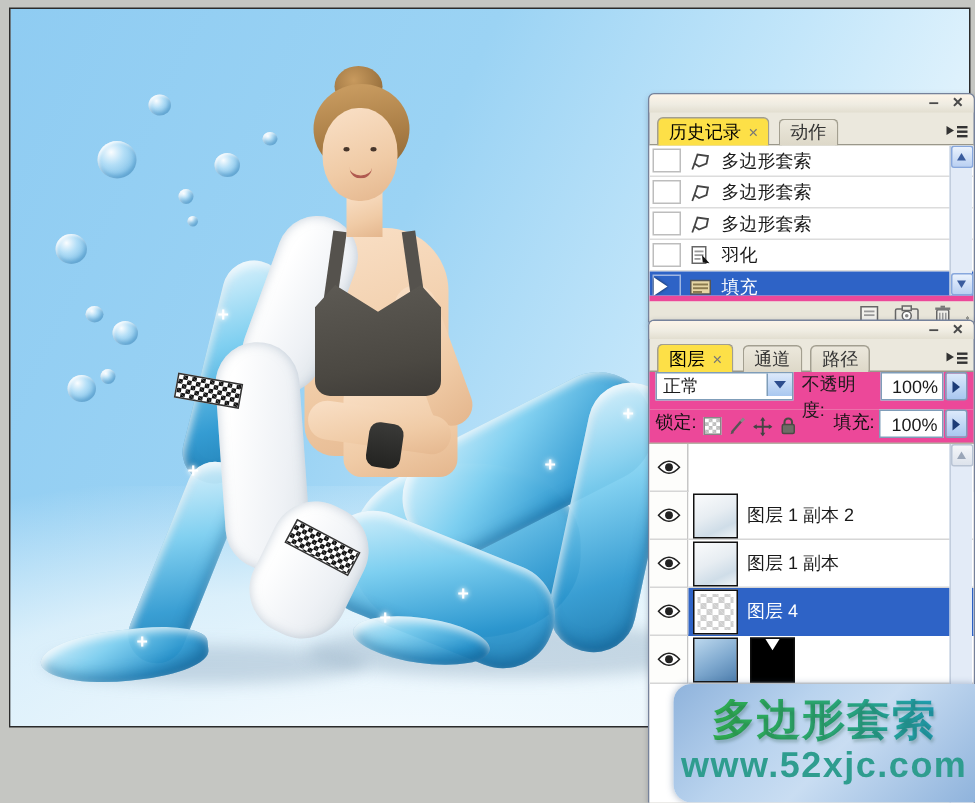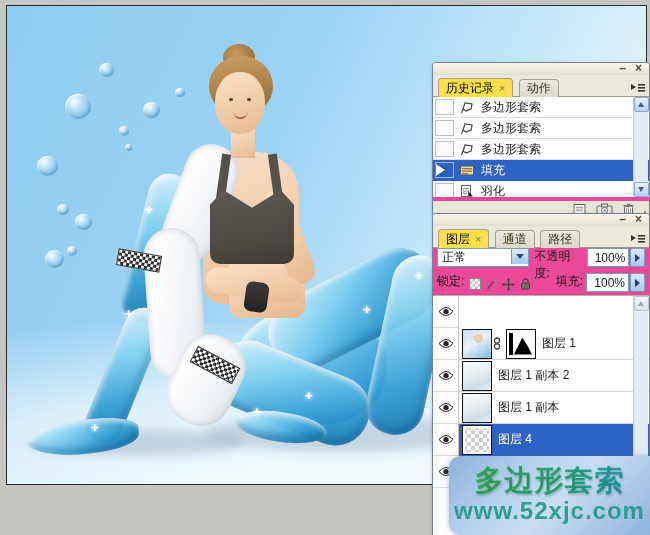--- a/index.html
+++ b/index.html
@@ -266,45 +266,45 @@
     <div class="hrow">
       <span class="srccell"></span>
       <span class="hicon">
         <svg width="16" height="15" viewBox="0 0 16 15">
             <path d="M4,9 L6,3 L13,4 L12,9 L7,11 Z" fill="none" stroke="#444" stroke-width="1.2"></path>
             <path d="M4,9 L2.5,13" stroke="#444" stroke-width="1.2" fill="none"></path>
           </svg>
       </span>
       <span class="hlabel">多边形套索</span>
     </div>
+    <div class="hrow">
+      <span class="srccell"></span>
+      <span class="hicon">
+        <svg width="16" height="15" viewBox="0 0 16 15">
+            <rect x="2.5" y="1.5" width="9" height="11" fill="#fff" stroke="#666"></rect>
+            <rect x="4" y="4" width="6" height="1.2" fill="#999"></rect>
+            <rect x="4" y="6.5" width="6" height="1.2" fill="#999"></rect>
+            <rect x="4" y="9" width="4" height="1.2" fill="#999"></rect>
+            <path d="M9,7 L14,12.5 L9.5,12 Z" fill="#111"></path>
+          </svg>
+      </span>
+      <span class="hlabel">羽化</span>
+    </div>
     <div class="hrow selected">
       <span class="hptr"></span>
       <span class="srccell"></span>
       <span class="hicon">
         <svg width="16" height="15" viewBox="0 0 16 15">
             <rect x="1.5" y="3" width="13" height="9" fill="#e6d6a4" stroke="#555"></rect>
             <rect x="3" y="5" width="10" height="1.3" fill="#8a7a4e"></rect>
             <rect x="3" y="7.5" width="10" height="1.3" fill="#8a7a4e"></rect>
             <rect x="3" y="10" width="6" height="1.3" fill="#8a7a4e"></rect>
           </svg>
       </span>
       <span class="hlabel">填充</span>
-    </div>
-    <div class="hrow">
-      <span class="srccell"></span>
-      <span class="hicon">
-        <svg width="16" height="15" viewBox="0 0 16 15">
-            <rect x="2.5" y="1.5" width="9" height="11" fill="#fff" stroke="#666"></rect>
-            <rect x="4" y="4" width="6" height="1.2" fill="#999"></rect>
-            <rect x="4" y="6.5" width="6" height="1.2" fill="#999"></rect>
-            <rect x="4" y="9" width="4" height="1.2" fill="#999"></rect>
-            <path d="M9,7 L14,12.5 L9.5,12 Z" fill="#111"></path>
-          </svg>
-      </span>
-      <span class="hlabel">羽化</span>
     </div>
     <div class="vscroll" style="top:0;height:100px">
       <span class="sbtn" style="top:0">
           <span class="tri tri-up"></span>
         </span>
       <span class="sbtn" style="bottom:0">
           <span class="tri tri-dn"></span>
         </span>
     </div>
   </div>
@@ -419,42 +419,20 @@
 
     <div class="lrow">
       <span class="eyecell">
         <svg width="16" height="11" viewBox="0 0 16 11">
             <path d="M1,5.5 Q8,-2.5 15,5.5 Q8,13.5 1,5.5 Z" fill="#fff" stroke="#222" stroke-width="1"></path>
             <circle cx="8" cy="5.5" r="2.6" fill="#222"></circle>
           </svg>
       </span>
     </div>
 
-    <div class="lrow">
-      <span class="eyecell">
-        <svg width="16" height="11" viewBox="0 0 16 11">
-            <path d="M1,5.5 Q8,-2.5 15,5.5 Q8,13.5 1,5.5 Z" fill="#fff" stroke="#222" stroke-width="1"></path>
-            <circle cx="8" cy="5.5" r="2.6" fill="#222"></circle>
-          </svg>
-      </span>
-      <div class="lmain">
-        <span class="thumb photo"></span>
-        <span class="chain">
-          <svg width="8" height="13" viewBox="0 0 8 13">
-              <circle cx="4" cy="3.6" r="2.6" fill="none" stroke="#444" stroke-width="1.3"></circle>
-              <circle cx="4" cy="9.4" r="2.6" fill="none" stroke="#444" stroke-width="1.3"></circle>
-            </svg>
-        </span>
-        <span class="maskthumb">
-            <span class="bar"></span>
-            <span class="mtn"></span>
-          </span>
-        <span class="lname">图层 1</span>
-      </div>
-    </div>
 
     <div class="lrow">
       <span class="eyecell">
         <svg width="16" height="11" viewBox="0 0 16 11">
             <path d="M1,5.5 Q8,-2.5 15,5.5 Q8,13.5 1,5.5 Z" fill="#fff" stroke="#222" stroke-width="1"></path>
             <circle cx="8" cy="5.5" r="2.6" fill="#222"></circle>
           </svg>
       </span>
       <div class="lmain">
         <span class="thumb faint"></span>

